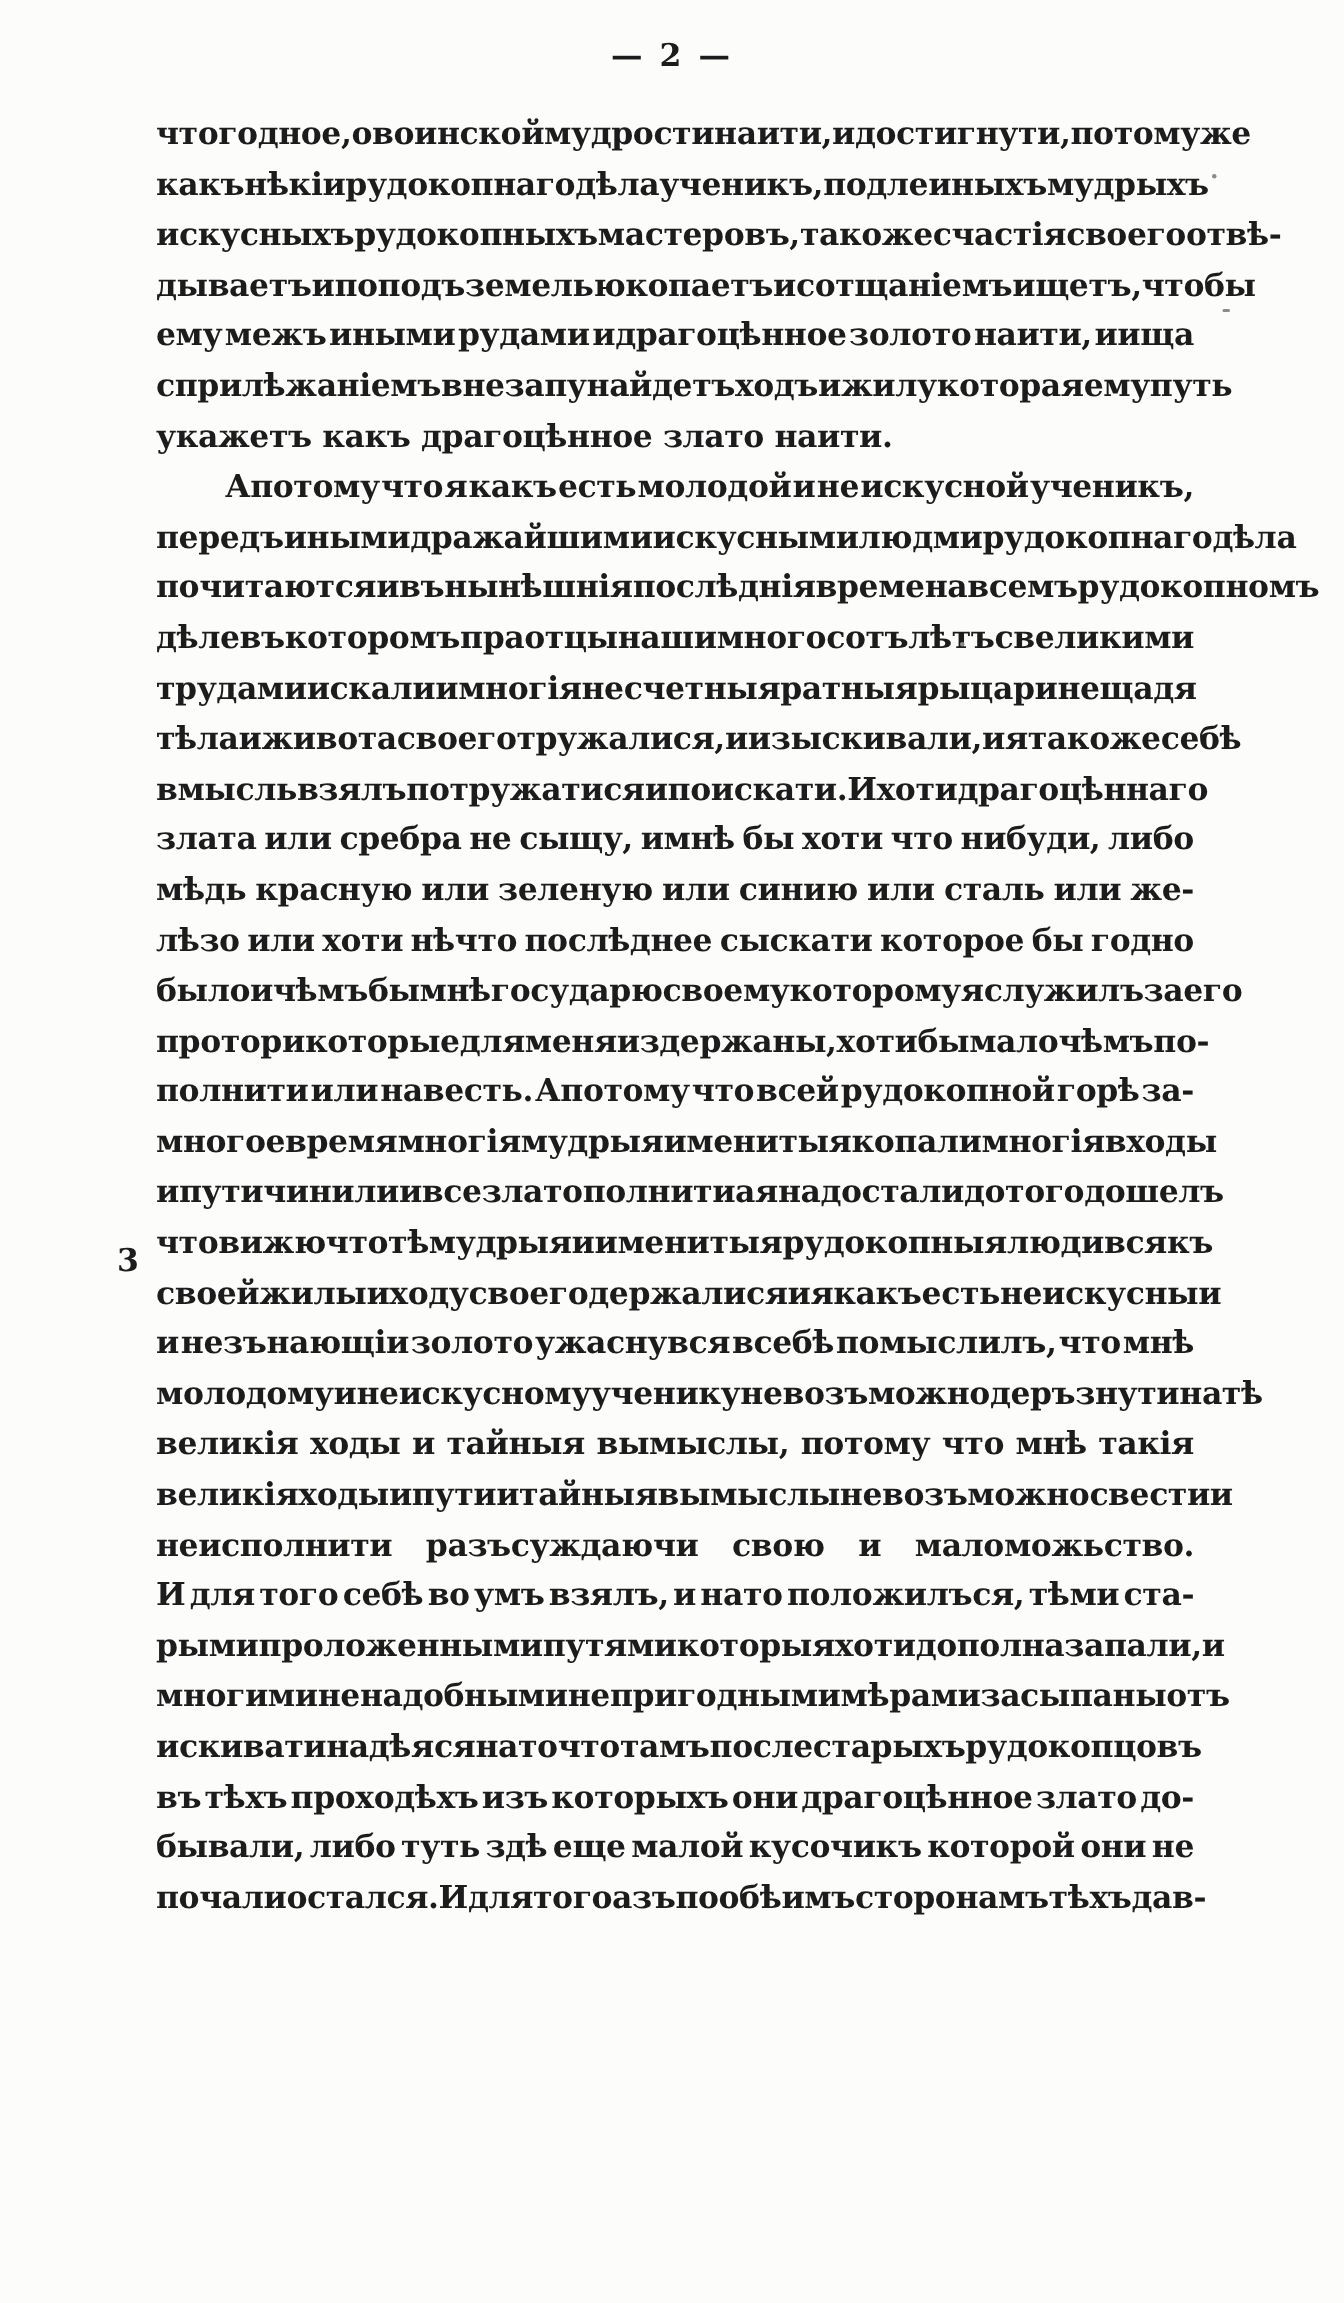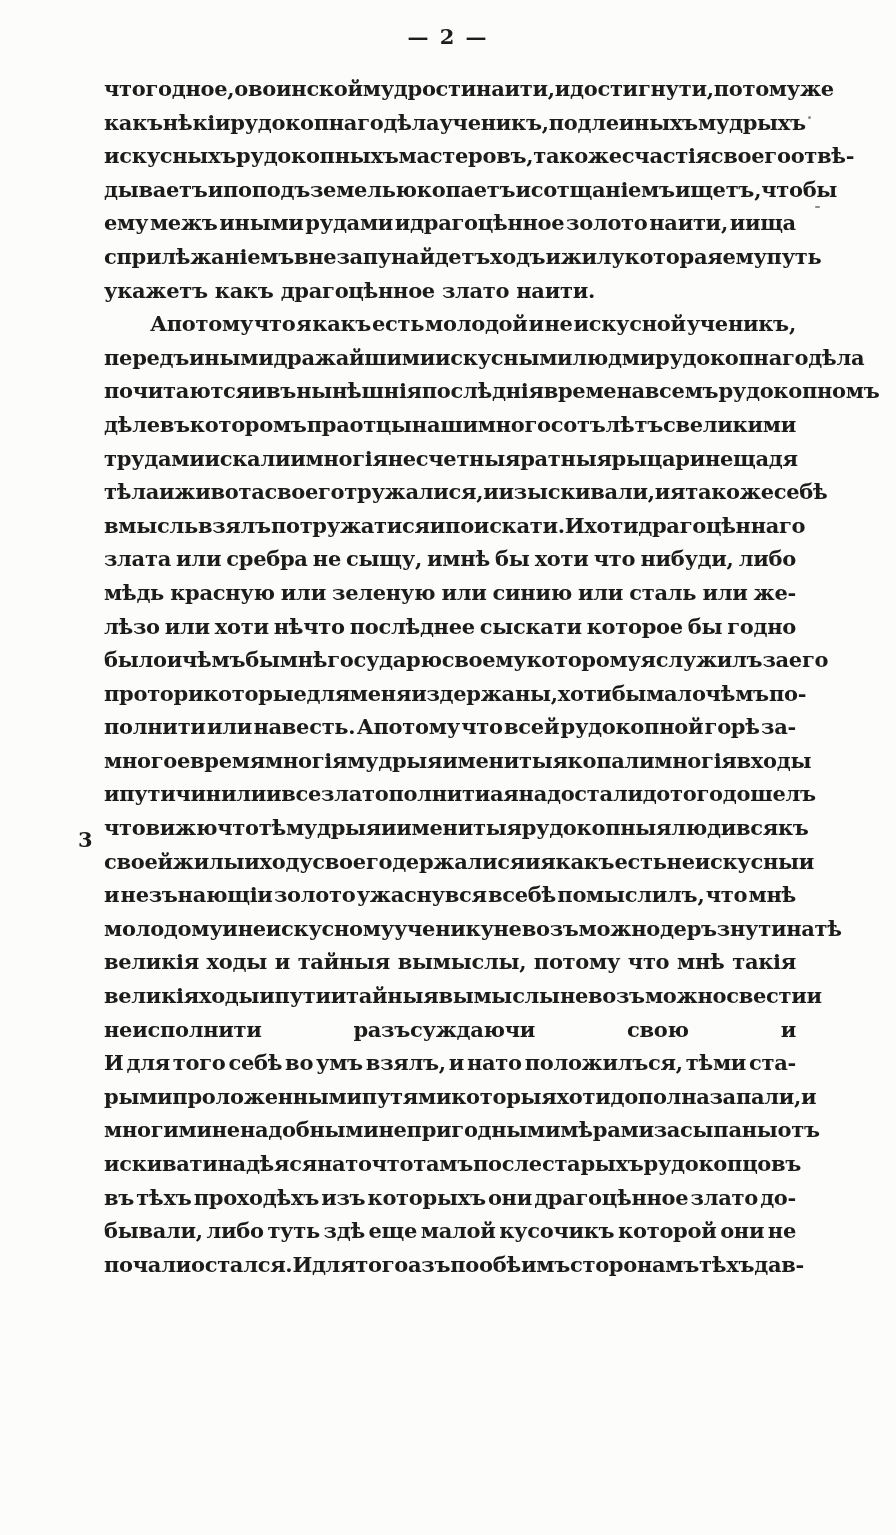--- a/index.html
+++ b/index.html
@@ -370,20 +370,21 @@
           <span>вымыслы</span>
           <span>невозъможно</span>
           <span>свести</span>
           <span>и</span>
         </div>
         <div class="line just">
           <span>неисполнити</span>
           <span>разъсуждаючи</span>
           <span>свою</span>
           <span>и</span>
+          <span>маломожьство.</span>
         </div>
         <div class="line just">
           <span>И</span>
           <span>для</span>
           <span>того</span>
           <span>себѣ</span>
           <span>во</span>
           <span>умъ</span>
           <span>взялъ,</span>
           <span>и</span>

